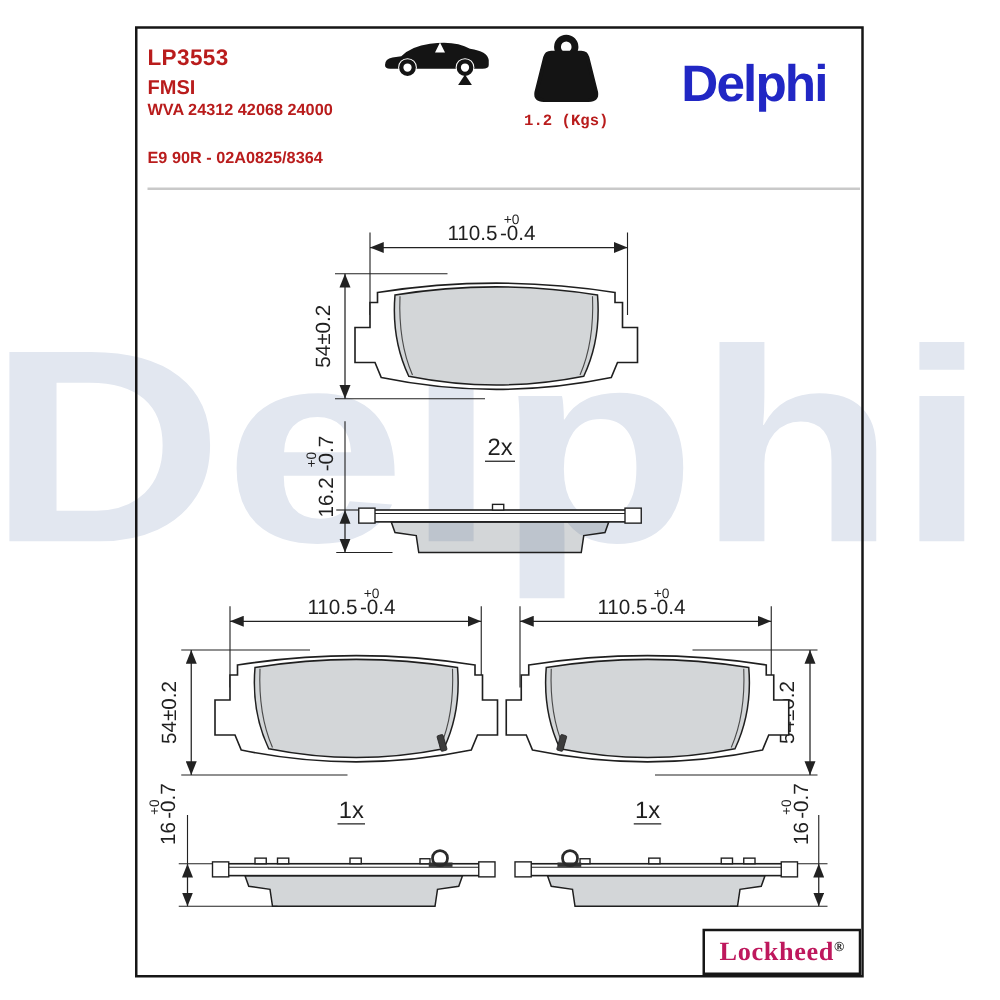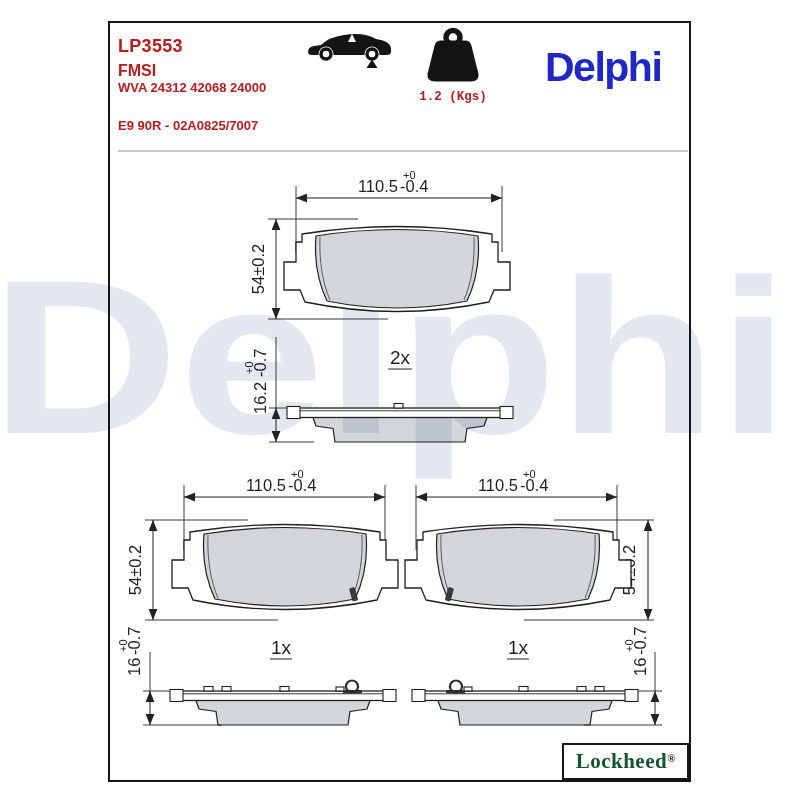--- a/index.html
+++ b/index.html
@@ -30,21 +30,21 @@
   }
   .divider{position:absolute;left:118px;top:150px;width:570px;height:2px;background:#c9c9c9;z-index:4;}
 
   .icon{position:absolute;z-index:4;}
 
   .lockheed-box{
     position:absolute;left:562px;top:743px;width:127px;height:37px;z-index:5;
     border:2px solid #161616;box-sizing:border-box;background:#fff;
     display:flex;align-items:center;justify-content:center;
   }
-  .lockheed{font-family:"Liberation Serif",serif;font-weight:bold;font-size:21px;color:#14532d;letter-spacing:.5px;}
+  .lockheed{font-family:"Liberation Serif",serif;font-weight:bold;font-size:21px;color:#be185d;letter-spacing:.5px;}
   .reg{font-family:"Liberation Serif",serif;font-weight:bold;font-size:11px;color:#161616;vertical-align:top;position:relative;top:-4px;}
 
   
   .drawing{position:absolute;left:108px;top:152px;z-index:2;}
   .plate{fill:#ffffff;stroke:#1f1f1f;stroke-width:1.3;}
   .fric{fill:rgba(86,95,106,0.26);stroke:#1f1f1f;stroke-width:1.2;}
   .thin{stroke:#4a4a4a;stroke-width:0.9;fill:none;}
   .dl{stroke:#222;stroke-width:1;fill:none;}
   .xl{stroke:#222;stroke-width:0.9;fill:none;}
   .dim{font-family:"Liberation Sans",sans-serif;font-size:16.5px;fill:#1f1f1f;}
@@ -57,21 +57,21 @@
 </head>
 <body>
 
 <div class="sheet">
 
   <div class="watermark">Delphi</div>
 
   <div class="hdr part">LP3553</div>
   <div class="hdr fmsi">FMSI</div>
   <div class="hdr wva">WVA 24312 42068 24000</div>
-  <div class="hdr homol">E9 90R - 02A0825/7007</div>
+  <div class="hdr homol">E9 90R - 02A0825/8364</div>
   <div class="hdr delphi">Delphi</div>
 
   <svg class="icon" style="left:306px;top:27px" width="88" height="42" viewBox="0 0 88 42">
     <path fill="#141414" d="M2,25 Q2,20 8,19 L15,18 Q23,10 38,8 Q58,5 70,12 Q84,14 85,21 L85,25 Q85,28 80,28 L6,28 Q2,28 2,25 Z"></path>
     <polygon fill="#ffffff" points="46,7 50,15 42,15"></polygon>
     <circle cx="20" cy="27" r="7.5" fill="#ffffff"></circle>
     <circle cx="66" cy="27" r="7.5" fill="#ffffff"></circle>
     <circle cx="20" cy="27" r="5" fill="#ffffff" stroke="#141414" stroke-width="3.4"></circle>
     <circle cx="66" cy="27" r="5" fill="#ffffff" stroke="#141414" stroke-width="3.4"></circle>
     <polygon fill="#141414" points="60.5,41 71.5,41 66,32.5"></polygon>

